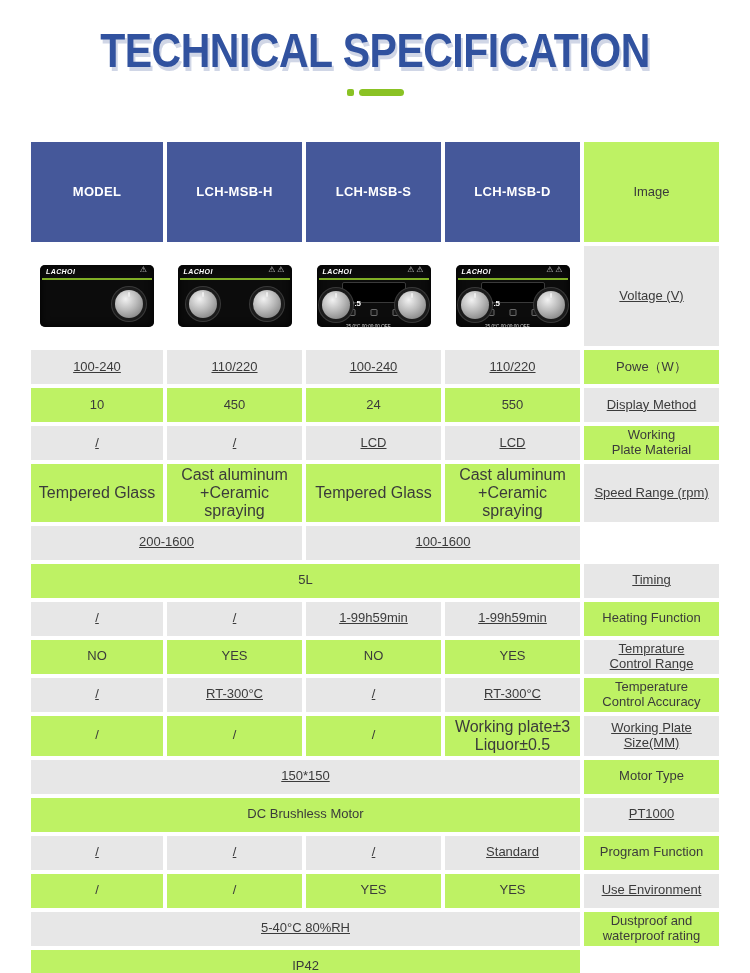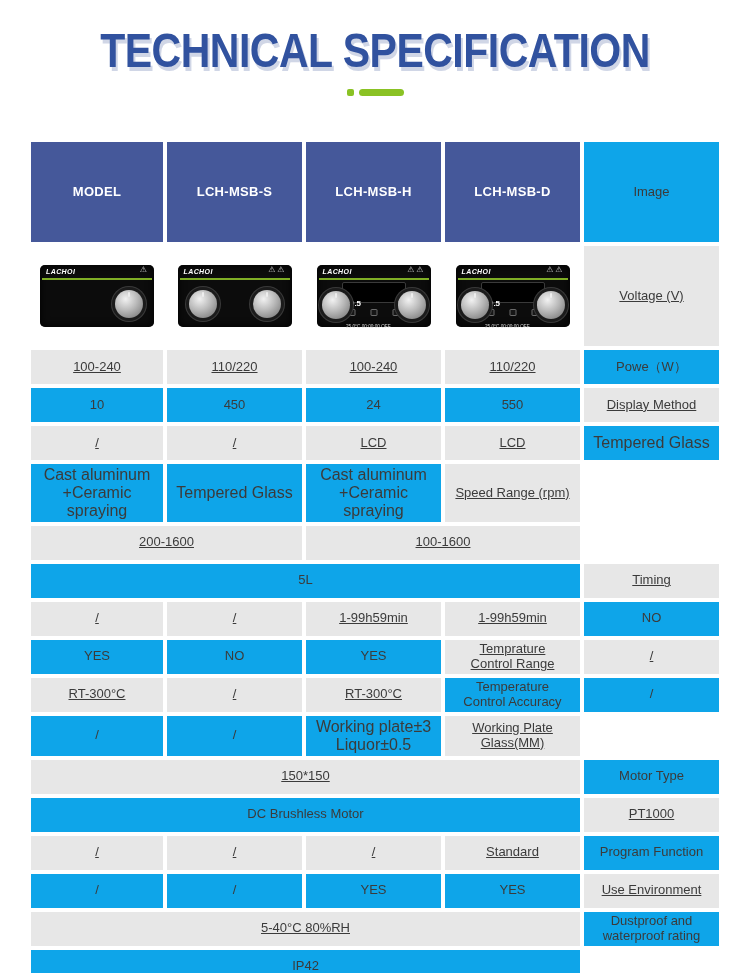--- a/index.html
+++ b/index.html
@@ -27,21 +27,21 @@
     width:688px; margin:46px auto 8px;
     display:grid; grid-template-columns:132px repeat(4,1fr); gap:4px;
   }
   .cell {
     display:flex; flex-direction:column; align-items:center; justify-content:center;
     text-align:center; min-height:34px; font-size:13px; color:#3b3b3b;
     white-space:pre-line; line-height:1.12; padding:2px 1px;
   }
   .cell.head { background:#45589a; color:#fff; font-weight:bold; font-size:13px; letter-spacing:.3px; min-height:33px; }
   .light { background:#e7e7e7;text-decoration:underline; }
-  .med   { background:#0ea5e9; }
+  .med   { background:#bef264; }
   .small { font-size:16px; }
   .span2 { grid-column:span 2; }
   .span4 { grid-column:span 4; }
   .imgcell { background:#fff; min-height:100px; }
   .label-image { min-height:100px; }
 
   
   .device {
     position:relative; width:114px; height:62px; background:#0c0c0c;
     border-radius:5px; box-shadow:inset 0 0 8px #000;
@@ -85,22 +85,22 @@
     <span class="title">TECHNICAL SPECIFICATION</span>
   </div>
   <div class="divider">
     <span class="dot"></span>
     <span class="bar"></span>
   </div>
 
   <div class="spec-table">
 
     <div class="cell head">MODEL</div>
+    <div class="cell head">LCH-MSB-H</div>
     <div class="cell head">LCH-MSB-S</div>
-    <div class="cell head">LCH-MSB-H</div>
     <div class="cell head">LCH-MSB-D</div>
 
     <div class="cell med label-image">Image</div>
     <div class="cell imgcell">
       <div class="device v-s">
         <span class="brand">LACHOI</span>
         <span class="warns">⚠</span>
         <span class="greenline"></span>
         <span class="knob right"></span>
       </div>
@@ -168,39 +168,42 @@
     <div class="cell med">450</div>
     <div class="cell med">24</div>
     <div class="cell med">550</div>
 
     <div class="cell light">Display Method</div>
     <div class="cell light">/</div>
     <div class="cell light">/</div>
     <div class="cell light">LCD</div>
     <div class="cell light">LCD</div>
 
+    <div class="cell med">Working
+Plate Material</div>
     <div class="cell med small">Tempered Glass</div>
     <div class="cell med small">Cast aluminum
 +Ceramic spraying</div>
     <div class="cell med small">Tempered Glass</div>
     <div class="cell med small">Cast aluminum
 +Ceramic spraying</div>
 
     <div class="cell light">Speed Range (rpm)</div>
     <div class="cell light span2">200-1600</div>
     <div class="cell light span2">100-1600</div>
 
     <div class="cell med span4">5L</div>
 
     <div class="cell light">Timing</div>
     <div class="cell light">/</div>
     <div class="cell light">/</div>
     <div class="cell light">1-99h59min</div>
     <div class="cell light">1-99h59min</div>
 
+    <div class="cell med">Heating Function</div>
     <div class="cell med">NO</div>
     <div class="cell med">YES</div>
     <div class="cell med">NO</div>
     <div class="cell med">YES</div>
 
     <div class="cell light">Temprature
 Control Range</div>
     <div class="cell light">/</div>
     <div class="cell light">RT-300°C</div>
     <div class="cell light">/</div>
@@ -208,21 +211,21 @@
 
     <div class="cell med">Temperature
 Control Accuracy</div>
     <div class="cell med">/</div>
     <div class="cell med">/</div>
     <div class="cell med">/</div>
     <div class="cell med small">Working plate±3
 Liquor±0.5</div>
 
     <div class="cell light">Working Plate
-Glass(MM)</div>
+Size(MM)</div>
     <div class="cell light span4">150*150</div>
 
     <div class="cell med">Motor Type</div>
     <div class="cell med span4">DC Brushless Motor</div>
 
     <div class="cell light">PT1000</div>
     <div class="cell light">/</div>
     <div class="cell light">/</div>
     <div class="cell light">/</div>
     <div class="cell light">Standard</div>

